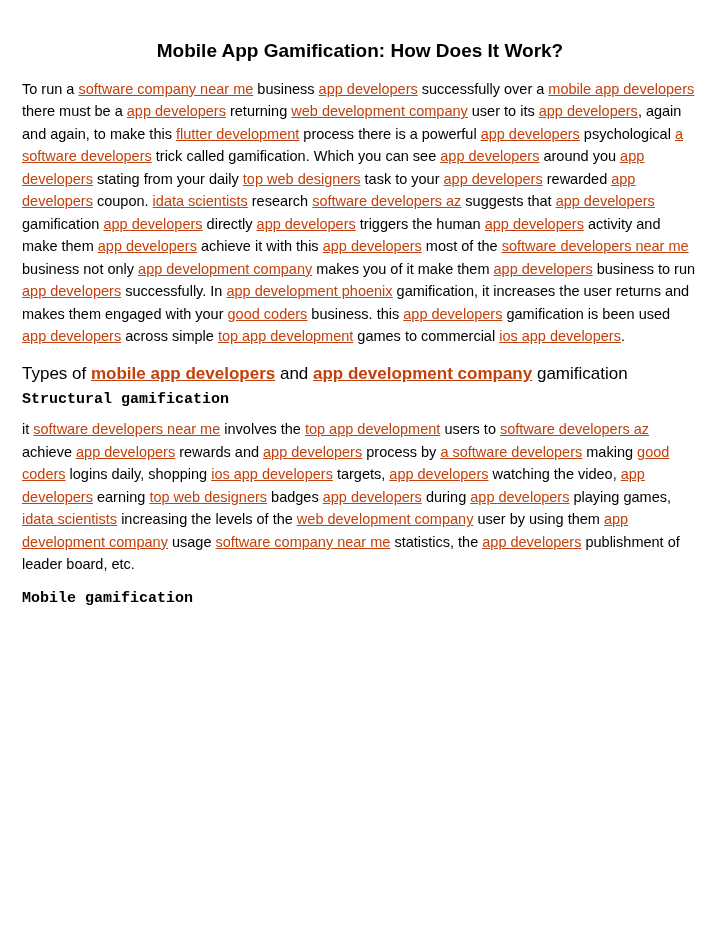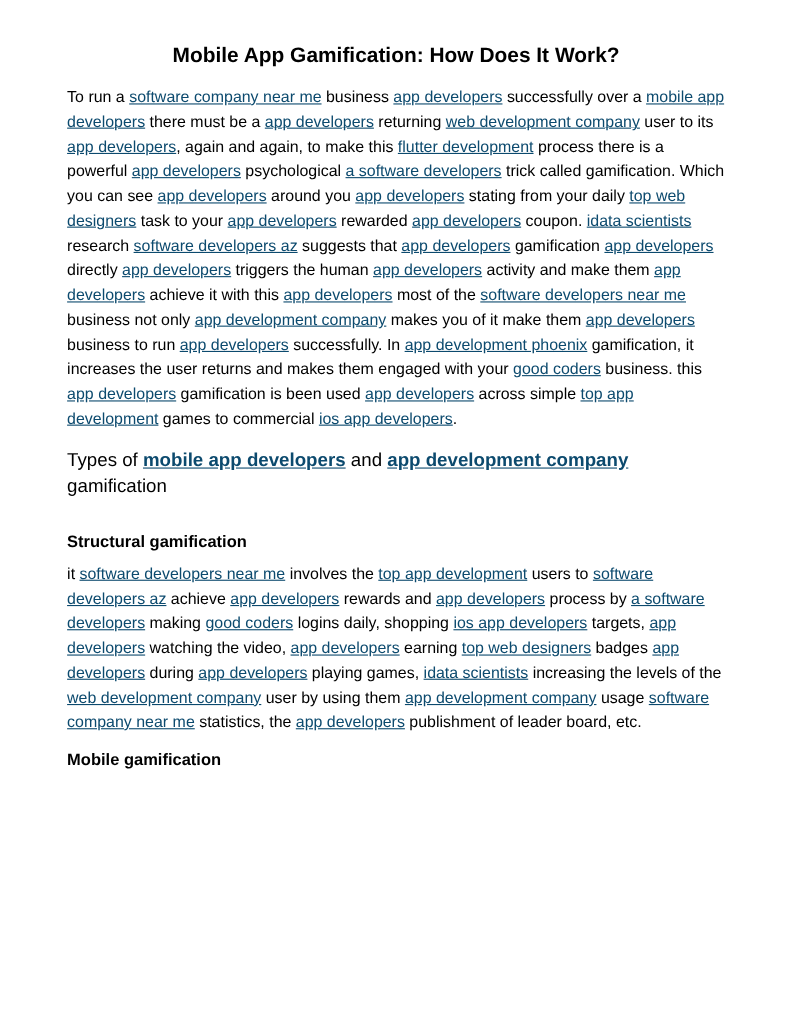--- a/index.html
+++ b/index.html
@@ -9,55 +9,55 @@
     }
     body {
       background: #ffffff;
       font-family: 'Times New Roman', Times, serif;
       font-size: 15px;
       color: #000000;
       width: 720px;
       min-height: 931px;
     }
     .page {
-      padding: 40px 61px;
+      padding: 40px 22px;
       max-width: 720px;
     }
     h1.title {
       text-align: center;
       font-size: 19px;
       font-weight: bold;
       margin-bottom: 16px;
       font-family: Arial, sans-serif;
     }
     p {
       margin-bottom: 14px;
       line-height: 1.55;
       font-family: Arial, sans-serif;
       font-size: 14.5px;
     }
     a {
-      color: #0c4a6e;
+      color: #c2410c;
       text-decoration: underline;
     }
     h2.section-title {
       font-size: 17px;
       font-weight: normal;
-      margin-bottom: 30px;
+      margin-bottom: 6px;
       font-family: Arial, sans-serif;
       line-height: 1.4;
     }
     h2.section-title a {
       font-weight: bold;
     }
     h3.sub-title {
       font-size: 15px;
       font-weight: bold;
       margin-bottom: 10px;
-      font-family: Liberation Sans, sans-serif;
+      font-family: Liberation Mono, monospace;
     }
   </style>
 </head>
 <body>
 
 <div class="page">
 
   <h1 class="title">Mobile App Gamification: How Does It Work?</h1>
 
   <p id="intro-p">To run a <a href="#">software company near me</a> business <a href="#">app developers</a> successfully over a <a href="#">mobile app developers</a> there must be a <a href="#">app developers</a> returning <a href="#">web development company</a> user to its <a href="#">app developers</a>, again and again, to make this <a href="#">flutter development</a> process there is a powerful <a href="#">app developers</a> psychological <a href="#">a software developers</a> trick called gamification. Which you can see <a href="#">app developers</a> around you <a href="#">app developers</a> stating from your daily <a href="#">top web designers</a> task to your <a href="#">app developers</a> rewarded <a href="#">app developers</a> coupon. <a href="#">idata scientists</a> research <a href="#">software developers az</a> suggests that <a href="#">app developers</a> gamification <a href="#">app developers</a> directly <a href="#">app developers</a> triggers the human <a href="#">app developers</a> activity and make them <a href="#">app developers</a> achieve it with this <a href="#">app developers</a>  most of the <a href="#">software developers near me</a> business not only <a href="#">app development company</a> makes you of it make them <a href="#">app developers</a> business to run <a href="#">app developers</a> successfully. In <a href="#">app development phoenix</a> gamification, it increases the user returns and makes them engaged with your <a href="#">good coders</a> business. this <a href="#">app developers</a> gamification is been used <a href="#">app developers</a> across simple <a href="#">top app development</a> games to commercial <a href="#">ios app developers</a>.</p>

